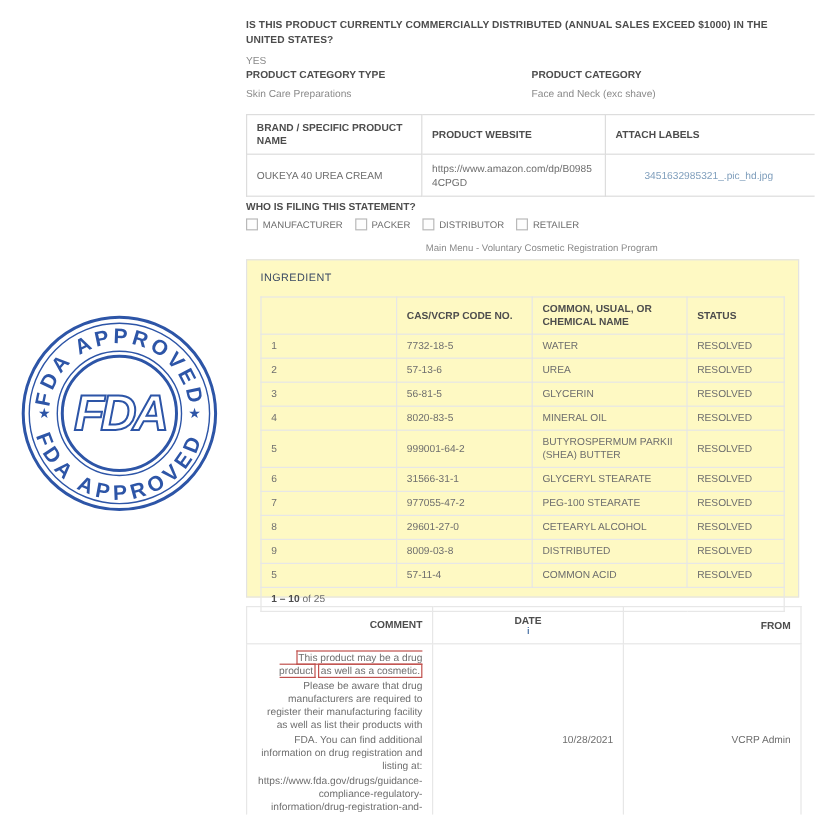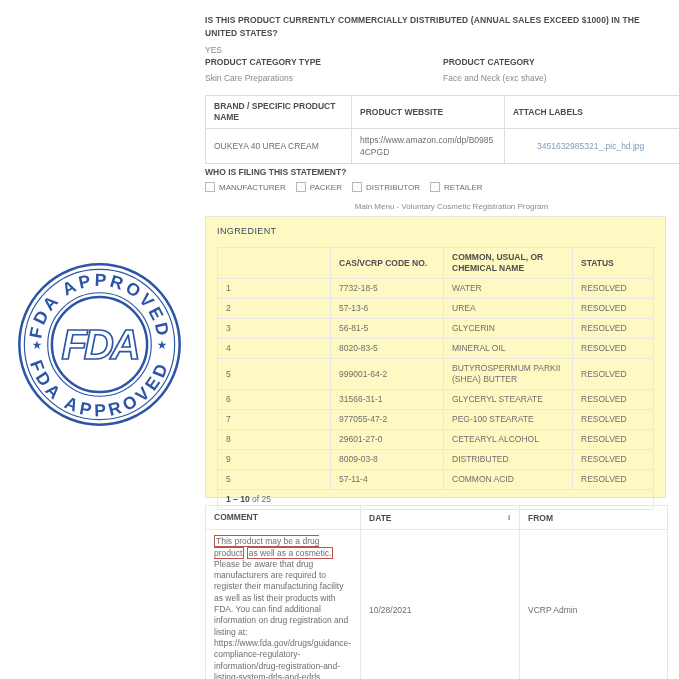--- a/index.html
+++ b/index.html
@@ -47,26 +47,26 @@
   #ing-table th{font-weight:bold;color:#4d4d4d;}
   .ing-col-num{width:96px;}
   .ing-col-cas{width:96px;}
   .ing-col-name{width:112px;}
   .ing-foot td{border-left:none;border-right:none;text-align:right;padding-right:28px;font-size:8.5px;}
   .pg-range{font-weight:bold;color:#4d4d4d;}
   .pg-of{color:#6e6e6e;}
 
   
   #cmt-table{left:205px;top:505px;width:463px;border-collapse:collapse;}
-  #cmt-table th,#cmt-table td{border:1px solid #e7e7e7;font-size:8.5px;padding:6px 8px;text-align:left;vertical-align:middle;}
+  #cmt-table th,#cmt-table td{border:1px solid #e7e7e7;font-size:8.5px;padding:6px 8px;text-align:right;vertical-align:middle;}
   #cmt-table th{font-weight:bold;color:#4d4d4d;}
   .cmt-cell{width:138px;color:#6e6e6e;line-height:11.3px;vertical-align:top;}
   .cmt-date{width:142px;color:#6e6e6e;}
   .boxed{border:1.5px solid #c0504d;padding:0 1px;}
-  .date-head-wrap{display:flex;justify-content:space-between;align-items:center;}
+  .date-head-wrap{display:flex;justify-content:space-between;align-items:center;flex-direction:column;}
   .info-icon{display:inline-block;width:3px;color:#5b7fae;font-size:8px;font-style:normal;line-height:8px;}
 
   
   #stamp{left:16px;top:261px;width:167px;height:167px;}
 </style>
 </head>
 <body>
 
 <div id="page">
 

